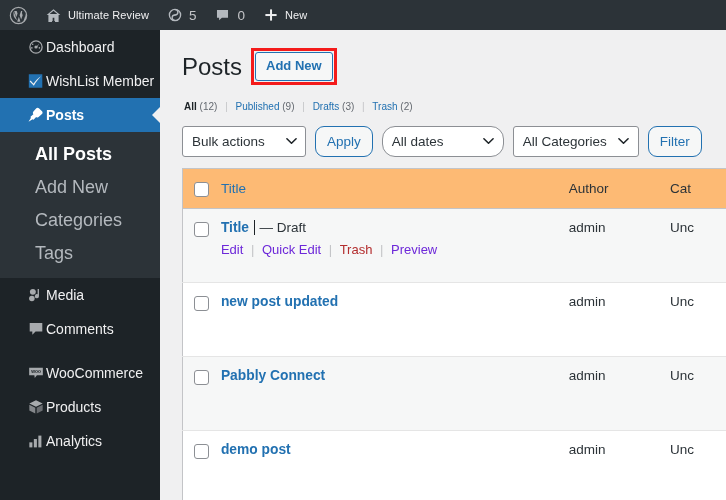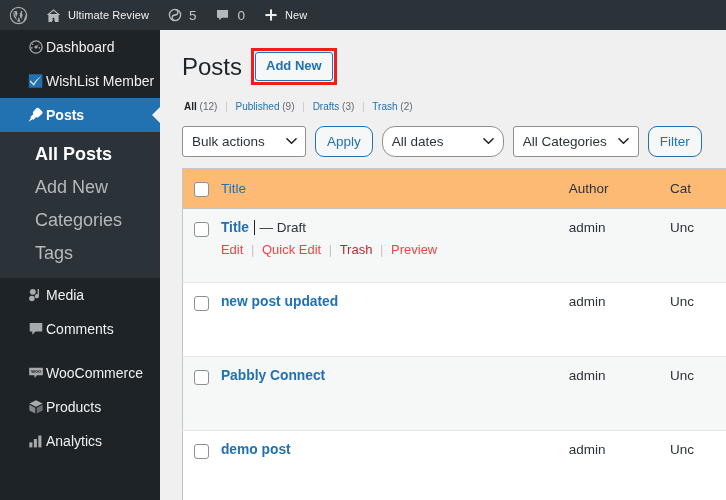--- a/index.html
+++ b/index.html
@@ -216,21 +216,21 @@
     font-weight: 600;
     font-size: 13.8px;
   }
   .post-state { color: #2c3338; font-weight: 400; }
   .row-actions {
     margin-top: 7px;
     font-size: 13px;
     color: #2271b1;
     white-space: nowrap;
   }
-  .row-actions .ra { color: #ef4444; }
+  .row-actions .ra { color: #6d28d9; }
   .row-actions .ra.trash { color: #b32d2e; }
   .row-actions .rsep { color: #c3c4c7; padding: 0 4px; }
   .cell-link { color: #2271b1; }
   .author-cell { color: #2271b1; }
   .text-cursor {
     display: inline-block;
     width: 1px; height: 15px;
     background: #1d2327;
     vertical-align: -3px;
     margin: 0 1px;

